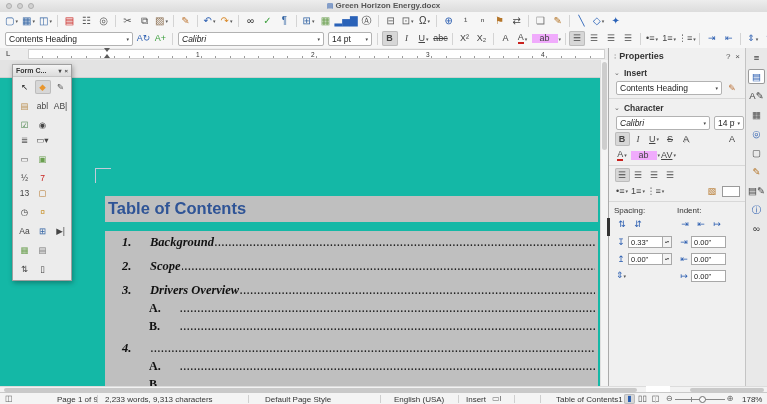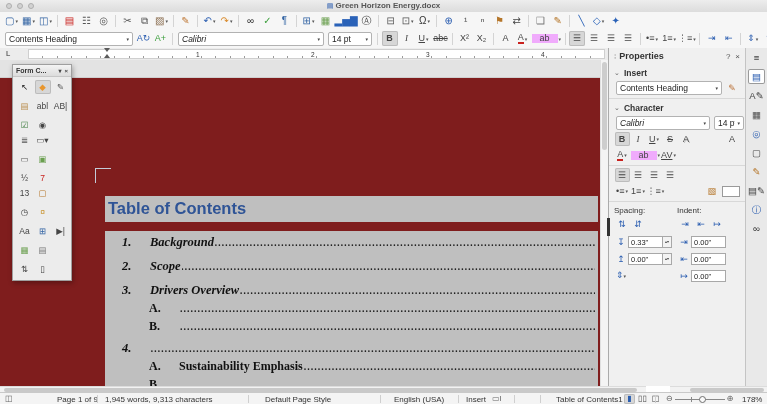--- a/index.html
+++ b/index.html
@@ -34,21 +34,21 @@
   .tbtn.shadow .g{text-shadow:1px 1px 0 #b5b5b5;}
   
   .rulerrow{position:absolute;top:48px;left:0;width:608px;height:12px;background:#ececec;}
   .ruler{position:absolute;left:28px;right:3px;top:1px;bottom:1px;background:#fff;border:1px solid #cfcfcf;background-image:repeating-linear-gradient(90deg,transparent 0 13.4px,#9a9a9a 13.4px 14.4px);background-size:100% 3px;background-position:0 6px;background-repeat:no-repeat;}
   .rnum{position:absolute;top:1px;font-size:6.5px;color:#333;}
   .rcorner{position:absolute;left:6px;top:2px;font-size:7px;color:#666;font-weight:700;}
   .rmark{position:absolute;left:103px;top:0;width:9px;height:10px;}
   .rmark:before{content:"";position:absolute;left:1px;top:0;border-left:3.5px solid transparent;border-right:3.5px solid transparent;border-top:4.5px solid #5a5a5a;}
   .rmark:after{content:"";position:absolute;left:1px;bottom:0;border-left:3.5px solid transparent;border-right:3.5px solid transparent;border-bottom:4.5px solid #5a5a5a;}
   
-  .docarea{position:absolute;top:60px;left:0;width:600px;height:326px;background:#7f1d1d;overflow:hidden;}
+  .docarea{position:absolute;top:60px;left:0;width:600px;height:326px;background:#14b8a6;overflow:hidden;}
   .topstrip{position:absolute;left:0;top:0;width:600px;height:17px;background:#e3e3e3;border-bottom:1px solid #cfcfcf;}
   .corner-mark{position:absolute;left:95px;top:108px;width:15px;height:14px;border-left:1px solid #c3cbd8;border-top:1px solid #c3cbd8;}
   .toc-head{position:absolute;left:105px;top:136px;width:493px;height:26px;background:var(--shade);color:var(--headblue);font-weight:700;font-size:16.5px;padding:3px 0 0 3px;box-sizing:border-box;}
   .toc-list{position:absolute;left:105px;top:171px;width:493px;height:160px;background:var(--shade);padding:4px 3px 0 0;box-sizing:border-box;}
   .toc-row{display:flex;align-items:baseline;height:16px;font-family:"Liberation Serif",serif;font-weight:700;color:#111;}
   .toc-row.l1{font-style:italic;font-size:12.5px;}
   .toc-row.l1 .toc-num{width:28px;padding-left:17px;flex:0 0 auto;}
   .toc-row.l2{font-size:12px;}
   .toc-row.l2 .toc-num{width:30px;padding-left:44px;flex:0 0 auto;}
   .toc-text{white-space:nowrap;}
@@ -380,21 +380,20 @@
         <div class="toc-row l2" style="margin-top: 2px;">
           <span class="toc-num">B.</span>
           <span class="dots">....................................................................................................................................................................................................................................................................</span>
         </div>
         <div class="toc-row l1" style="margin-top: 6px;">
           <span class="toc-num">4.</span>
           <span class="dots">....................................................................................................................................................................................................................................................................</span>
         </div>
         <div class="toc-row l2" style="margin-top: 2px;">
           <span class="toc-num">A.</span>
-          <span class="toc-text">Sustainability Emphasis</span>
           <span class="dots">....................................................................................................................................................................................................................................................................</span>
         </div>
         <div class="toc-row l2" style="margin-top: 2px;">
           <span class="toc-num">B.</span>
           <span class="dots">....................................................................................................................................................................................................................................................................</span>
         </div>
       </div>
   </div>
   <div class="vscroll">
       <div class="vthumb"></div>
@@ -736,21 +735,21 @@
         <span class="zline"></span>
           <span class="ztick"></span>
         <span class="zthumb"></span>
       </span>
       <span class="zsym">⊕</span>
     </div>
     <span class="zoom-level">178%</span>
   <span class="st-ico" style="left: 5px;">◫</span>
       <span class="st" style="left: 57px;">Page 1 of 9</span>
       <span class="st-sep" style="left: 97px;"></span>
-      <span class="st" style="left: 105px;">1,945 words, 9,313 characters</span>
+      <span class="st" style="left: 105px;">2,233 words, 9,313 characters</span>
       <span class="st-sep" style="left: 248px;"></span>
       <span class="st" style="left: 265px;">Default Page Style</span>
       <span class="st-sep" style="left: 380px;"></span>
       <span class="st" style="left: 394px;">English (USA)</span>
       <span class="st-sep" style="left: 458px;"></span>
       <span class="st" style="left: 466px;">Insert</span>
       <span class="st-ico" style="left: 492px;">▭I</span>
       <span class="st-sep" style="left: 514px;"></span>
       <span class="st-sep" style="left: 540px;"></span>
       <span class="st" style="left: 556px;">Table of Contents1</span>

